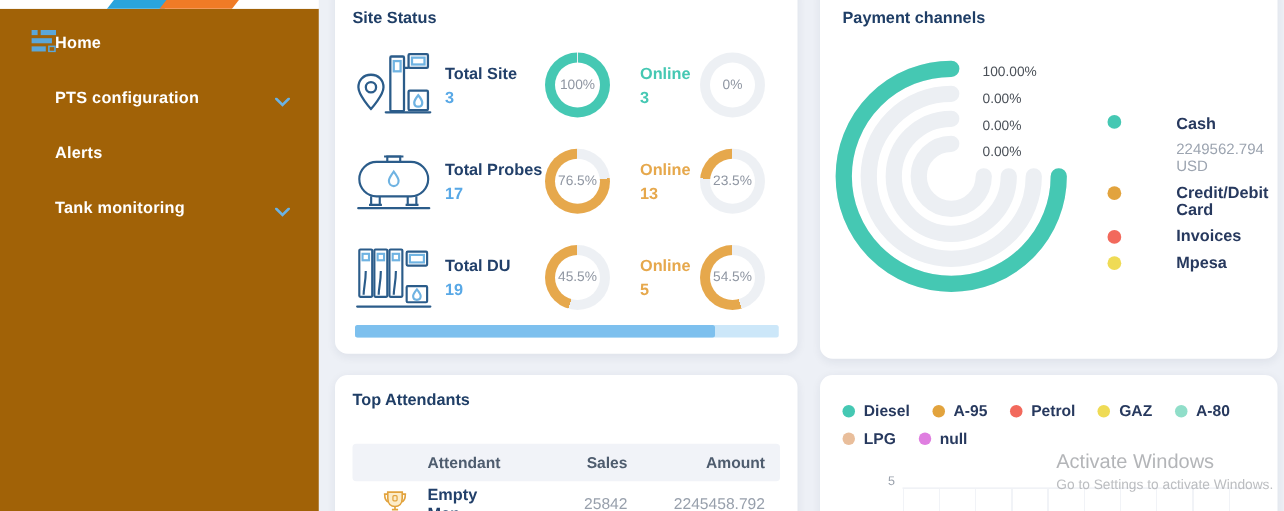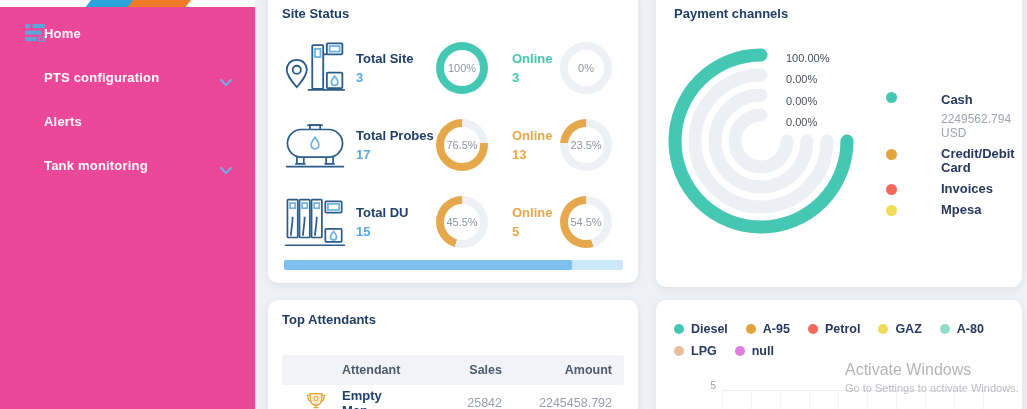--- a/index.html
+++ b/index.html
@@ -9,21 +9,21 @@
     overflow: hidden;
     background: #EDF0F6;
     font-family: "Liberation Sans", sans-serif;
     color: #1F3E66;
   }
   
   .logo-strip { position:absolute; left:0; top:0; width:255px; height:7px; background:#fff; overflow:hidden; z-index:3; }
   .logo-swoosh-blue  { position:absolute; left:88px;  top:-6px; width:46px; height:20px; background:#2AA4DD; transform:skewX(-38deg); }
   .logo-swoosh-orange{ position:absolute; left:130px; top:-6px; width:58px; height:20px; background:#F07B26; transform:skewX(-38deg); }
   
-  .sidebar { position:absolute; left:0; top:7px; width:255px; height:402px; background:#ec4899; z-index:2; padding-top:4px; }
+  .sidebar { position:absolute; left:0; top:7px; width:255px; height:402px; background:#a16207; z-index:2; padding-top:4px; }
   .nav-item { position:relative; height:44px; display:flex; align-items:center; cursor:pointer; }
   .nav-item .nav-label { position:absolute; left:44px; font-size:13px; font-weight:700; color:#fff; letter-spacing:.2px; }
   .nav-item .nav-icon { position:absolute; left:25px; width:20px; height:18px; }
   .nav-item .chev { position:absolute; right:23px; width:12px; height:8px; }
   
   .card { position:absolute; background:#fff; border-radius:10px; box-shadow:0 2px 8px rgba(25,42,70,.07); overflow:hidden; }
   .card-title { font-size:13px; font-weight:700; color:#1F3E66; }
   #card-site    { left:268px; top:-14px; width:370px; height:297px; padding:20px 14px 0; }
   #card-pay     { left:656px; top:-14px; width:366px; height:301px; padding:20px 18px 0; }
   #card-att     { left:268px; top:300px; width:370px; height:130px; padding:12px 14px 0; }
@@ -207,21 +207,21 @@
           <path d="M10 24 C10 34 8 40 8 46 M24 24 C24 34 22 40 22 46 M38 24 C38 34 36 40 36 46"></path>
           <rect x="48" y="6" width="19" height="13" rx="1"></rect>
           <rect x="51" y="9" width="13" height="7" stroke="#6FB3E2"></rect>
           <rect x="48" y="38" width="19" height="15" rx="1"></rect>
           <path d="M57.5 41 C55 44 54 45.5 54 47.3 C54 49.5 55.6 50.8 57.5 50.8 C59.4 50.8 61 49.5 61 47.3 C61 45.5 60 44 57.5 41 Z" stroke="#6FB3E2"></path>
           <path d="M2 57 H70" stroke-linecap="round"></path>
         </svg>
       </span>
       <div class="ss-labelblk">
         <div class="ss-label">Total DU</div>
-        <div class="ss-total">15</div>
+        <div class="ss-total">19</div>
       </div>
       <div class="donut">
         <div class="donut-arc" style="--p: 45.5; --c: #E6A84C;"></div>
         <span class="donut-label">45.5%</span>
       </div>
       <div class="ss-spacer"></div>
       <div class="ss-onlineblk">
         <div class="ss-online-label" style="color: rgb(230, 168, 76);">Online</div>
         <div class="ss-online-val" style="color: rgb(230, 168, 76);">5</div>
       </div>

